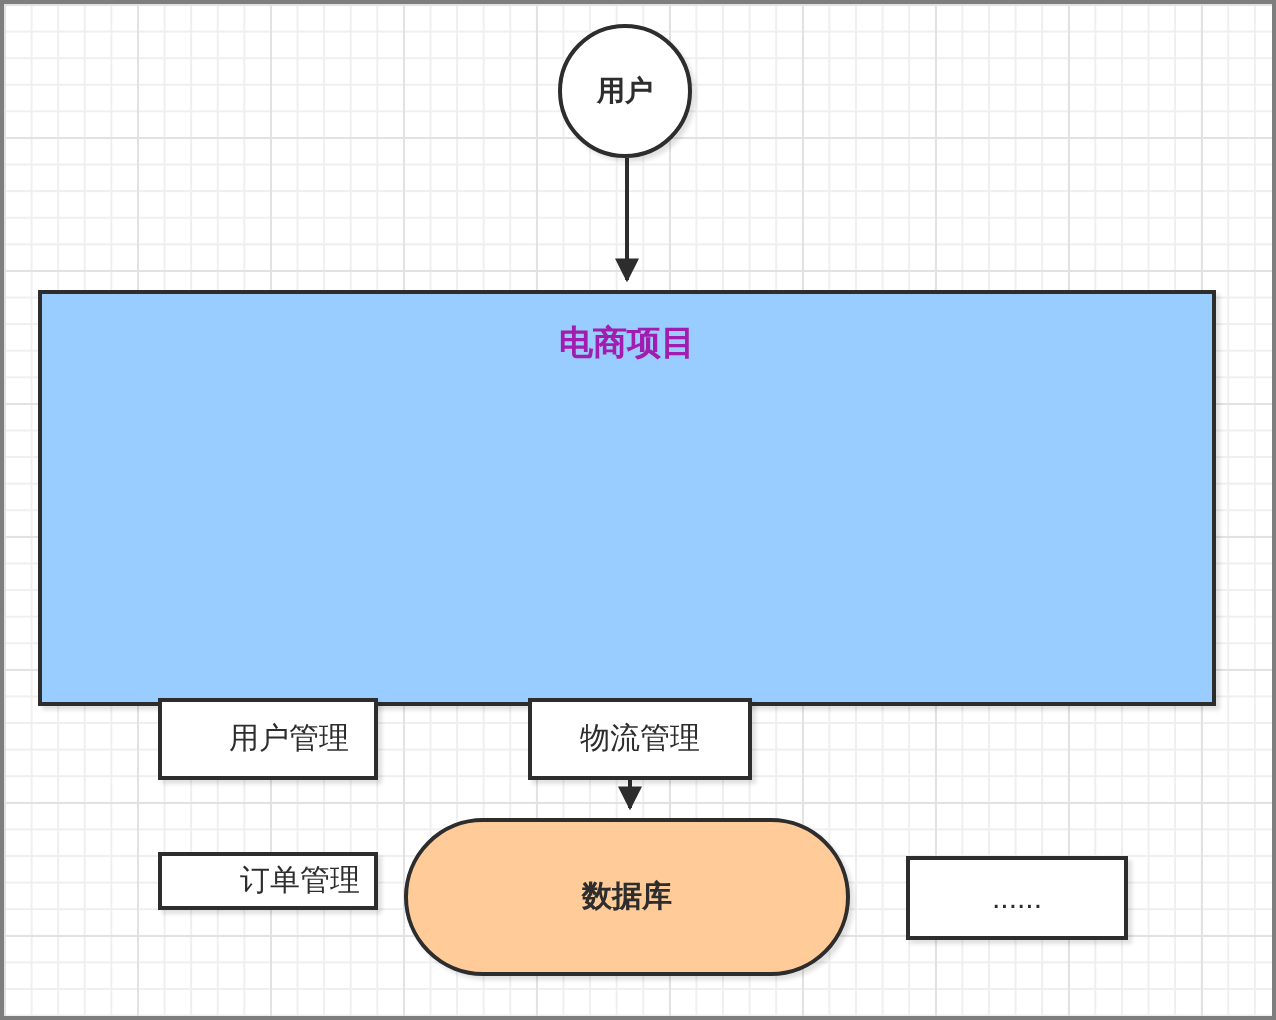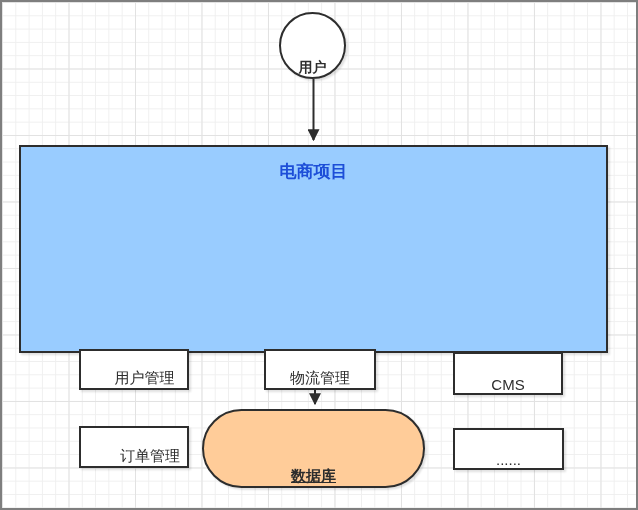--- a/index.html
+++ b/index.html
@@ -22,21 +22,21 @@
       linear-gradient(#efefef 1px, transparent 1px),
       linear-gradient(90deg, #efefef 1px, transparent 1px);
     background-size: 66.5px 66.5px, 66.5px 66.5px, 13.3px 13.3px, 13.3px 13.3px;
   }
   .shape {
     position: absolute;
     box-sizing: border-box;
     border: 2px solid #2d2d2d;
     background: #ffffff;
     display: flex;
-    align-items: flex-end;
+    align-items: center;
     justify-content: center;
     color: #2d2d2d;
     box-shadow: 2px 2px 2px rgba(0,0,0,0.12);
   }
   .user-node {
     left: 277px; top: 10px;
     width: 67px; height: 67px;
     border-radius: 50%;
     font-size: 14px;
     font-weight: bold;
@@ -45,30 +45,30 @@
     left: 17px; top: 143px;
     width: 589px; height: 208px;
     background: #99ccff;
     display: block;
   }
   .project-title {
     margin-top: 13px;
     text-align: center;
     font-size: 17px;
     font-weight: bold;
-    color: #1d4ed8;
+    color: #a21caf;
   }
   .module {
     font-size: 15px;
     font-weight: normal;
   }
   .b1 { left: 58px;  top: 202px; width: 110px; height: 41px; padding-left: 21px; }
   .b2 { left: 243px; top: 202px; width: 112px; height: 41px; }
   .b3 { left: 432px; top: 205px; width: 110px; height: 43px; }
-  .b4 { left: 58px;  top: 279px; width: 110px; height: 42px; padding-left: 32px; }
+  .b4 { left: 58px;  top: 279px; width: 110px; height: 29px; padding-left: 32px; }
   .b5 { left: 245px; top: 279px; width: 112px; height: 43px; }
   .b6 { left: 432px; top: 281px; width: 111px; height: 42px; }
   .database {
     left: 200px; top: 407px;
     width: 223px; height: 79px;
     border-radius: 40px;
     background: #ffcc99;
     font-size: 15px;
     font-weight: bold;
   }
@@ -109,32 +109,29 @@
 
   <div class="shape project" style="background-color: rgb(153, 204, 255);">
     <div class="project-title">电商项目</div>
 
     <div class="shape module b1">
       <span>用户管理</span>
     </div>
     <div class="shape module b2">
       <span>物流管理</span>
     </div>
-    <div class="shape module b3">
-      <span>CMS</span>
-    </div>
     <div class="shape module b4">
       <span>订单管理</span>
     </div>
     <div class="shape module b5">
       <span>物流管理</span>
     </div>
     <div class="shape module b6">
       <span>......</span>
     </div>
   </div>
 
-  <div class="shape database" style="background-color: rgb(255, 204, 153); text-decoration: underline;">
+  <div class="shape database" style="background-color: rgb(255, 204, 153);">
     <span>数据库</span>
   </div>
 
 
 </div>
 
 </body></html>

